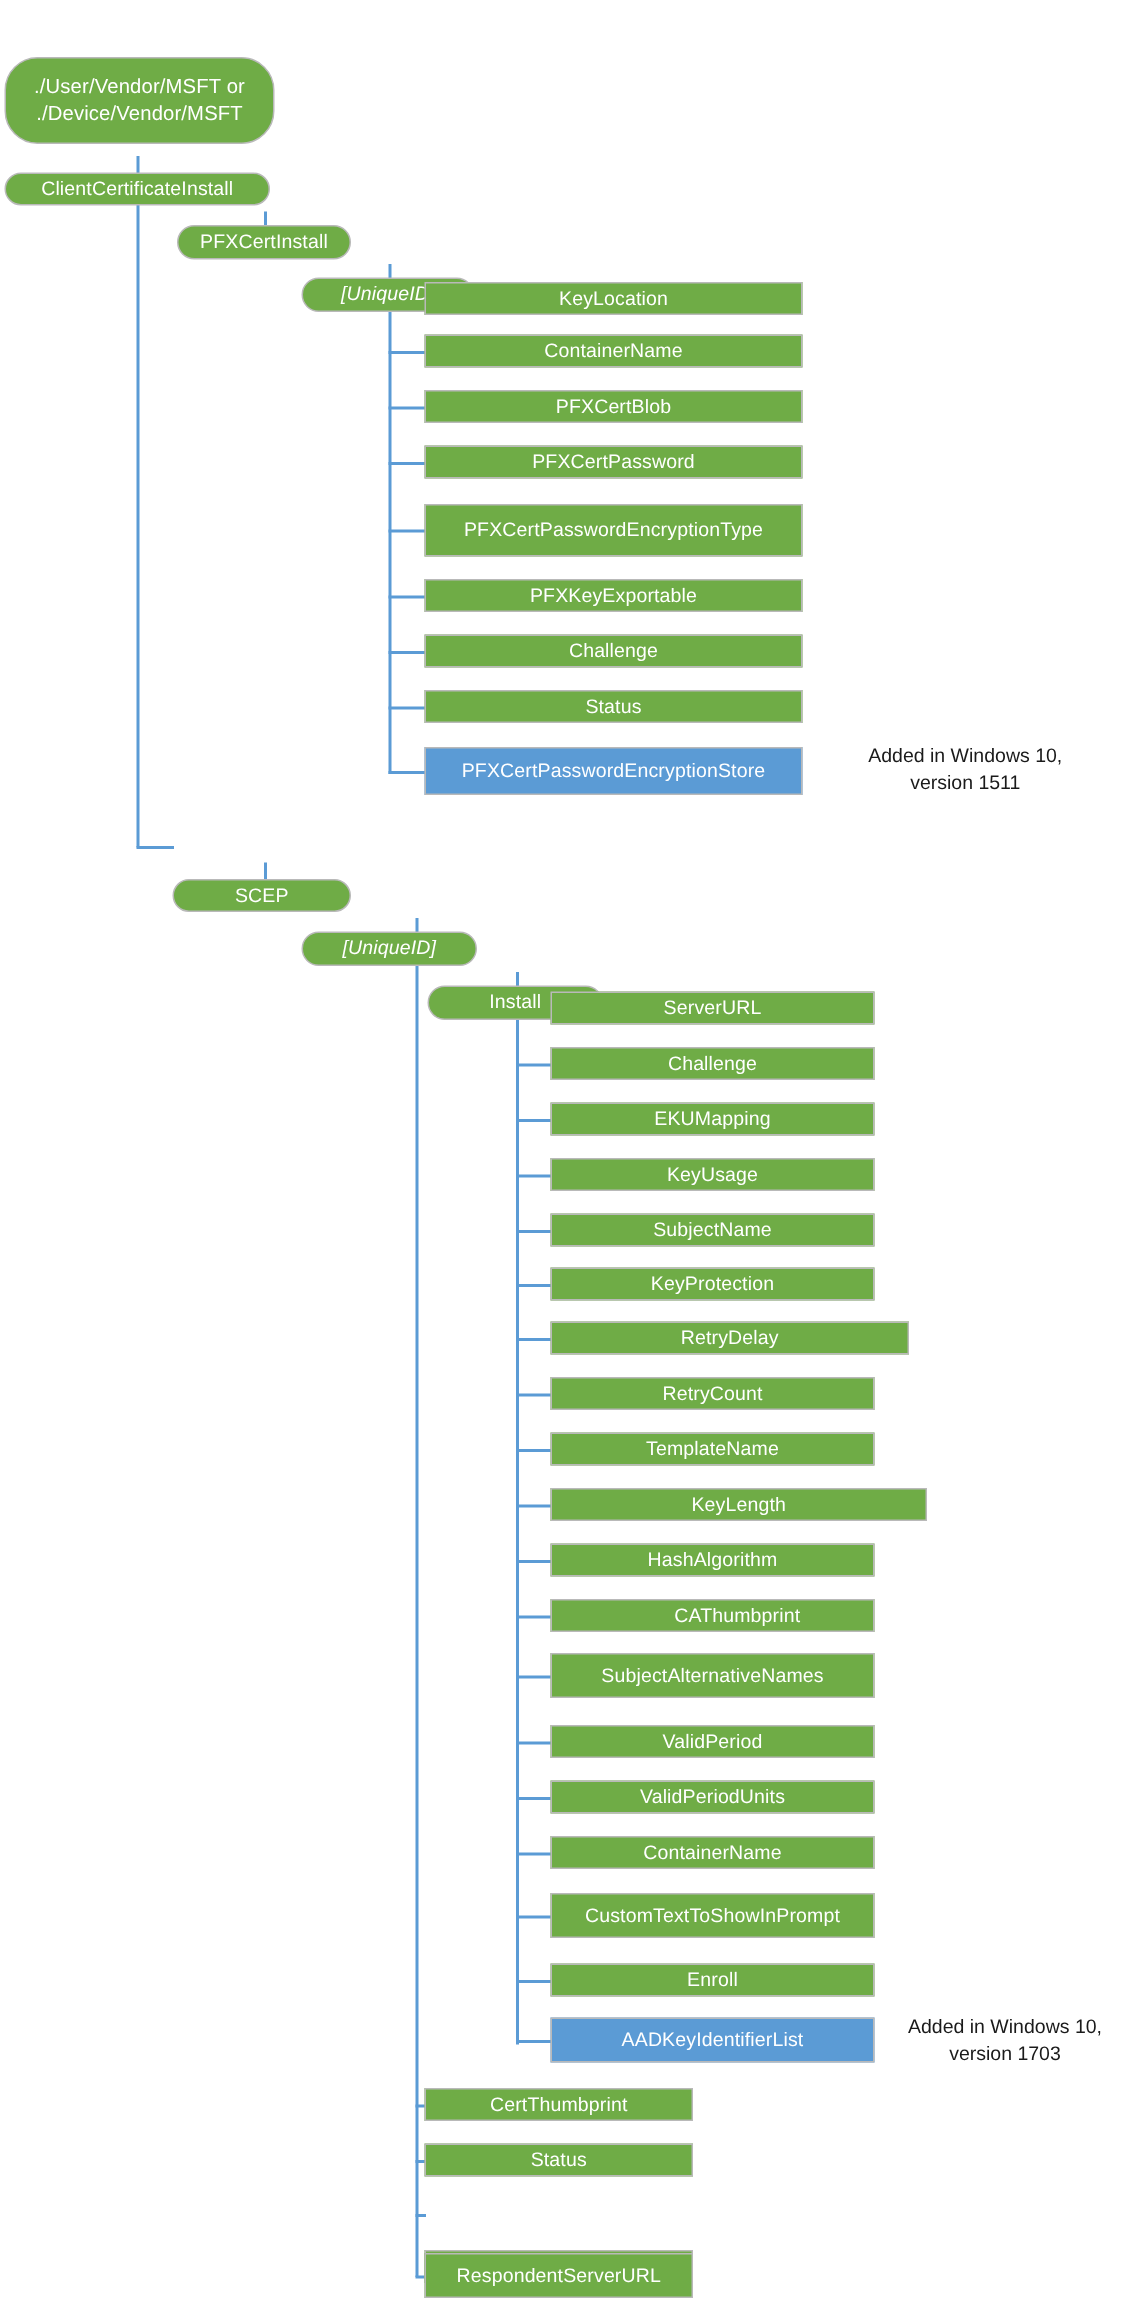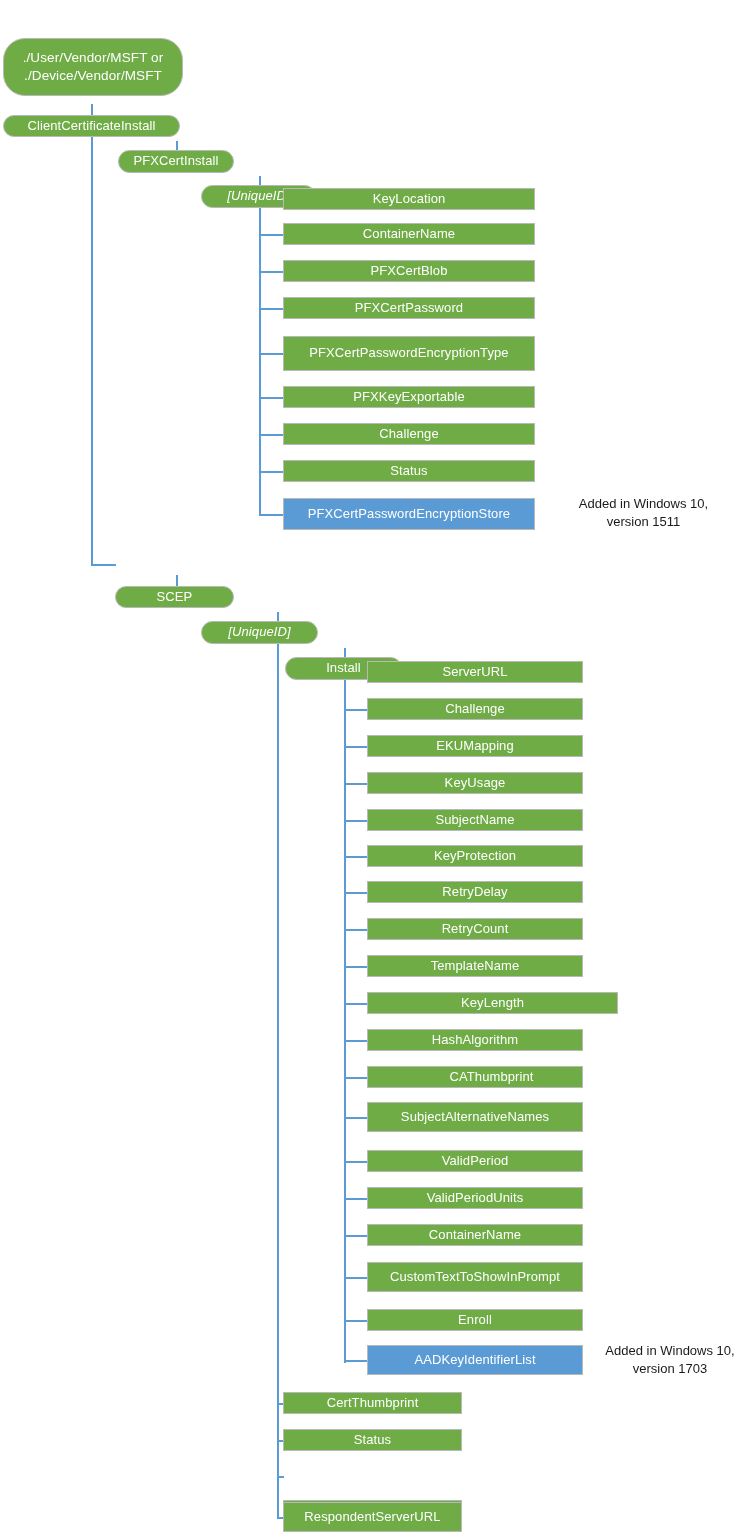--- a/index.html
+++ b/index.html
@@ -200,21 +200,21 @@
   </div>
   <div class="node green rect" style="left:367px;top:772px;width:216px;height:22px;">
     <span>KeyUsage</span>
   </div>
   <div class="node green rect" style="left:367px;top:809px;width:216px;height:22px;">
     <span>SubjectName</span>
   </div>
   <div class="node green rect" style="left:367px;top:845px;width:216px;height:22px;">
     <span>KeyProtection</span>
   </div>
-  <div class="node green rect" style="left:367px;top:881px;width:216px;height:22px;">
+  <div class="node green rect" style="left:367px;top:881px;width:239px;height:22px;">
     <span>RetryDelay</span>
   </div>
   <div class="node green rect" style="left:367px;top:918px;width:216px;height:22px;">
     <span>RetryCount</span>
   </div>
   <div class="node green rect" style="left:367px;top:955px;width:216px;height:22px;">
     <span>TemplateName</span>
   </div>
   <div class="node green rect" style="left:367px;top:992px;width:251px;height:22px;">
     <span>KeyLength</span>

